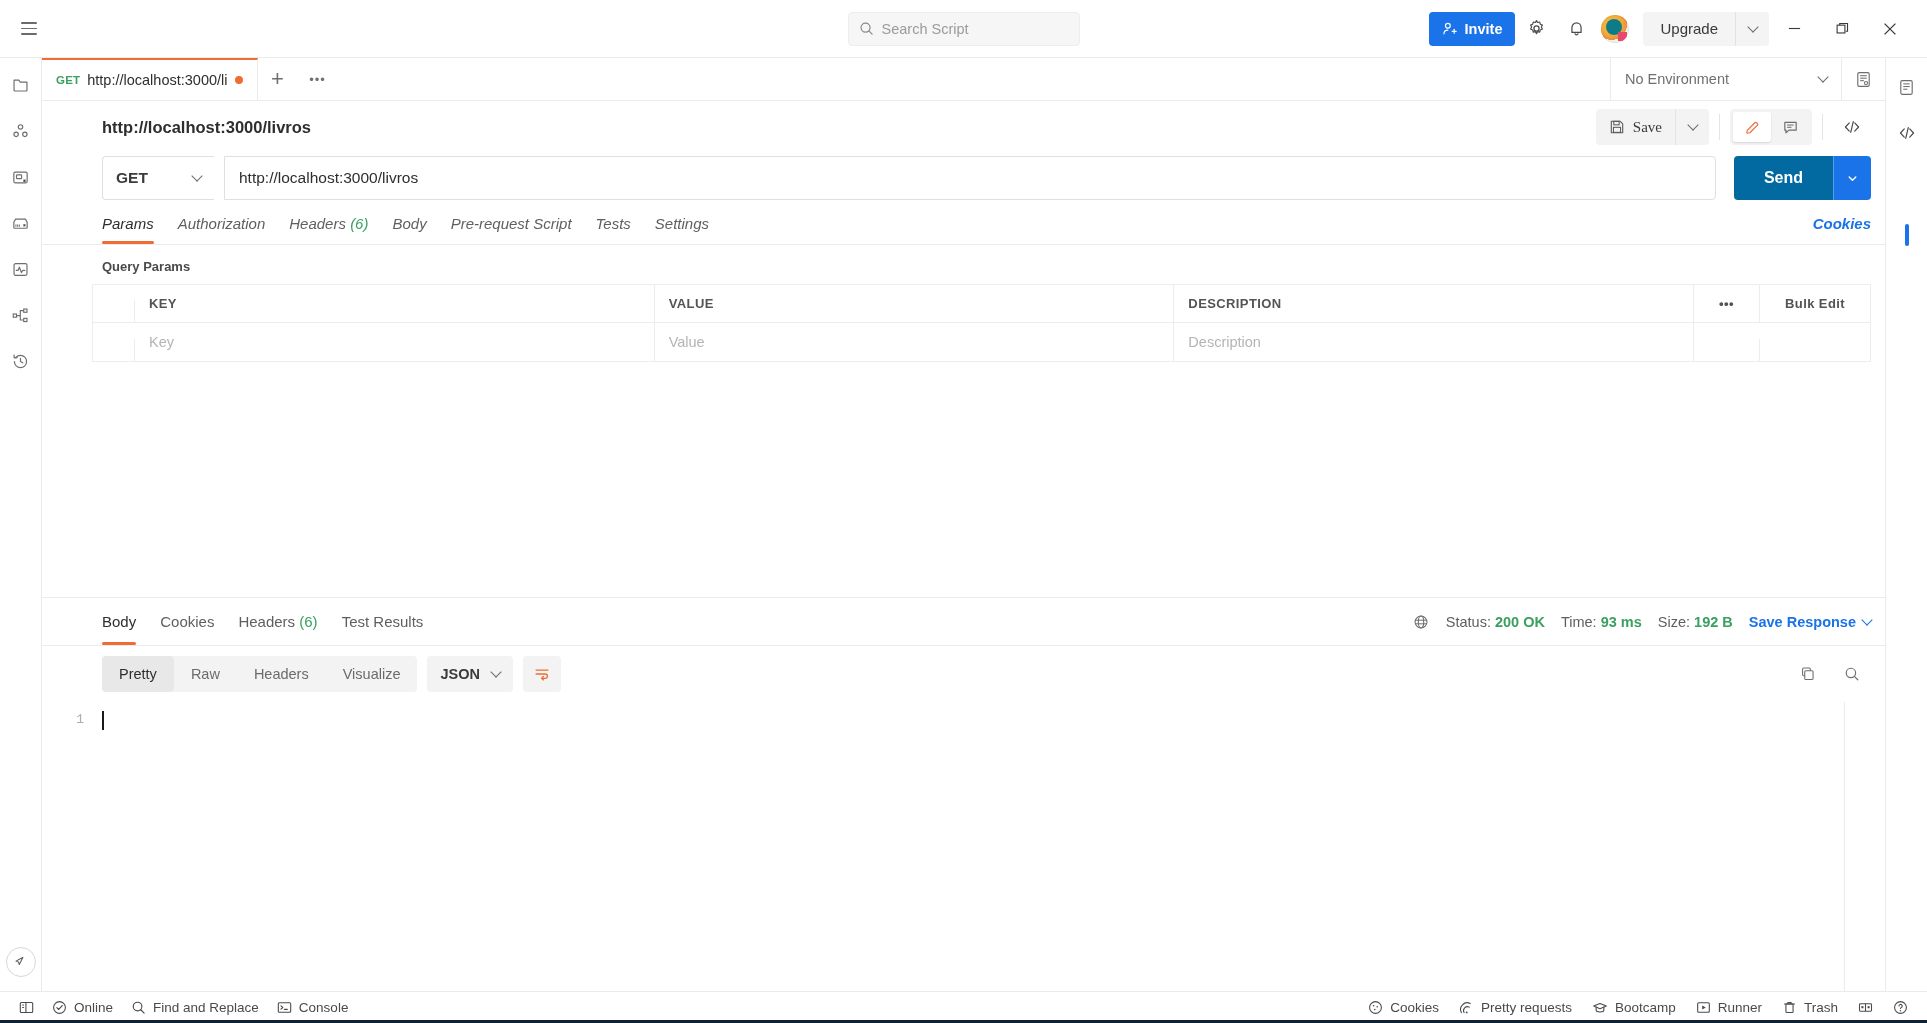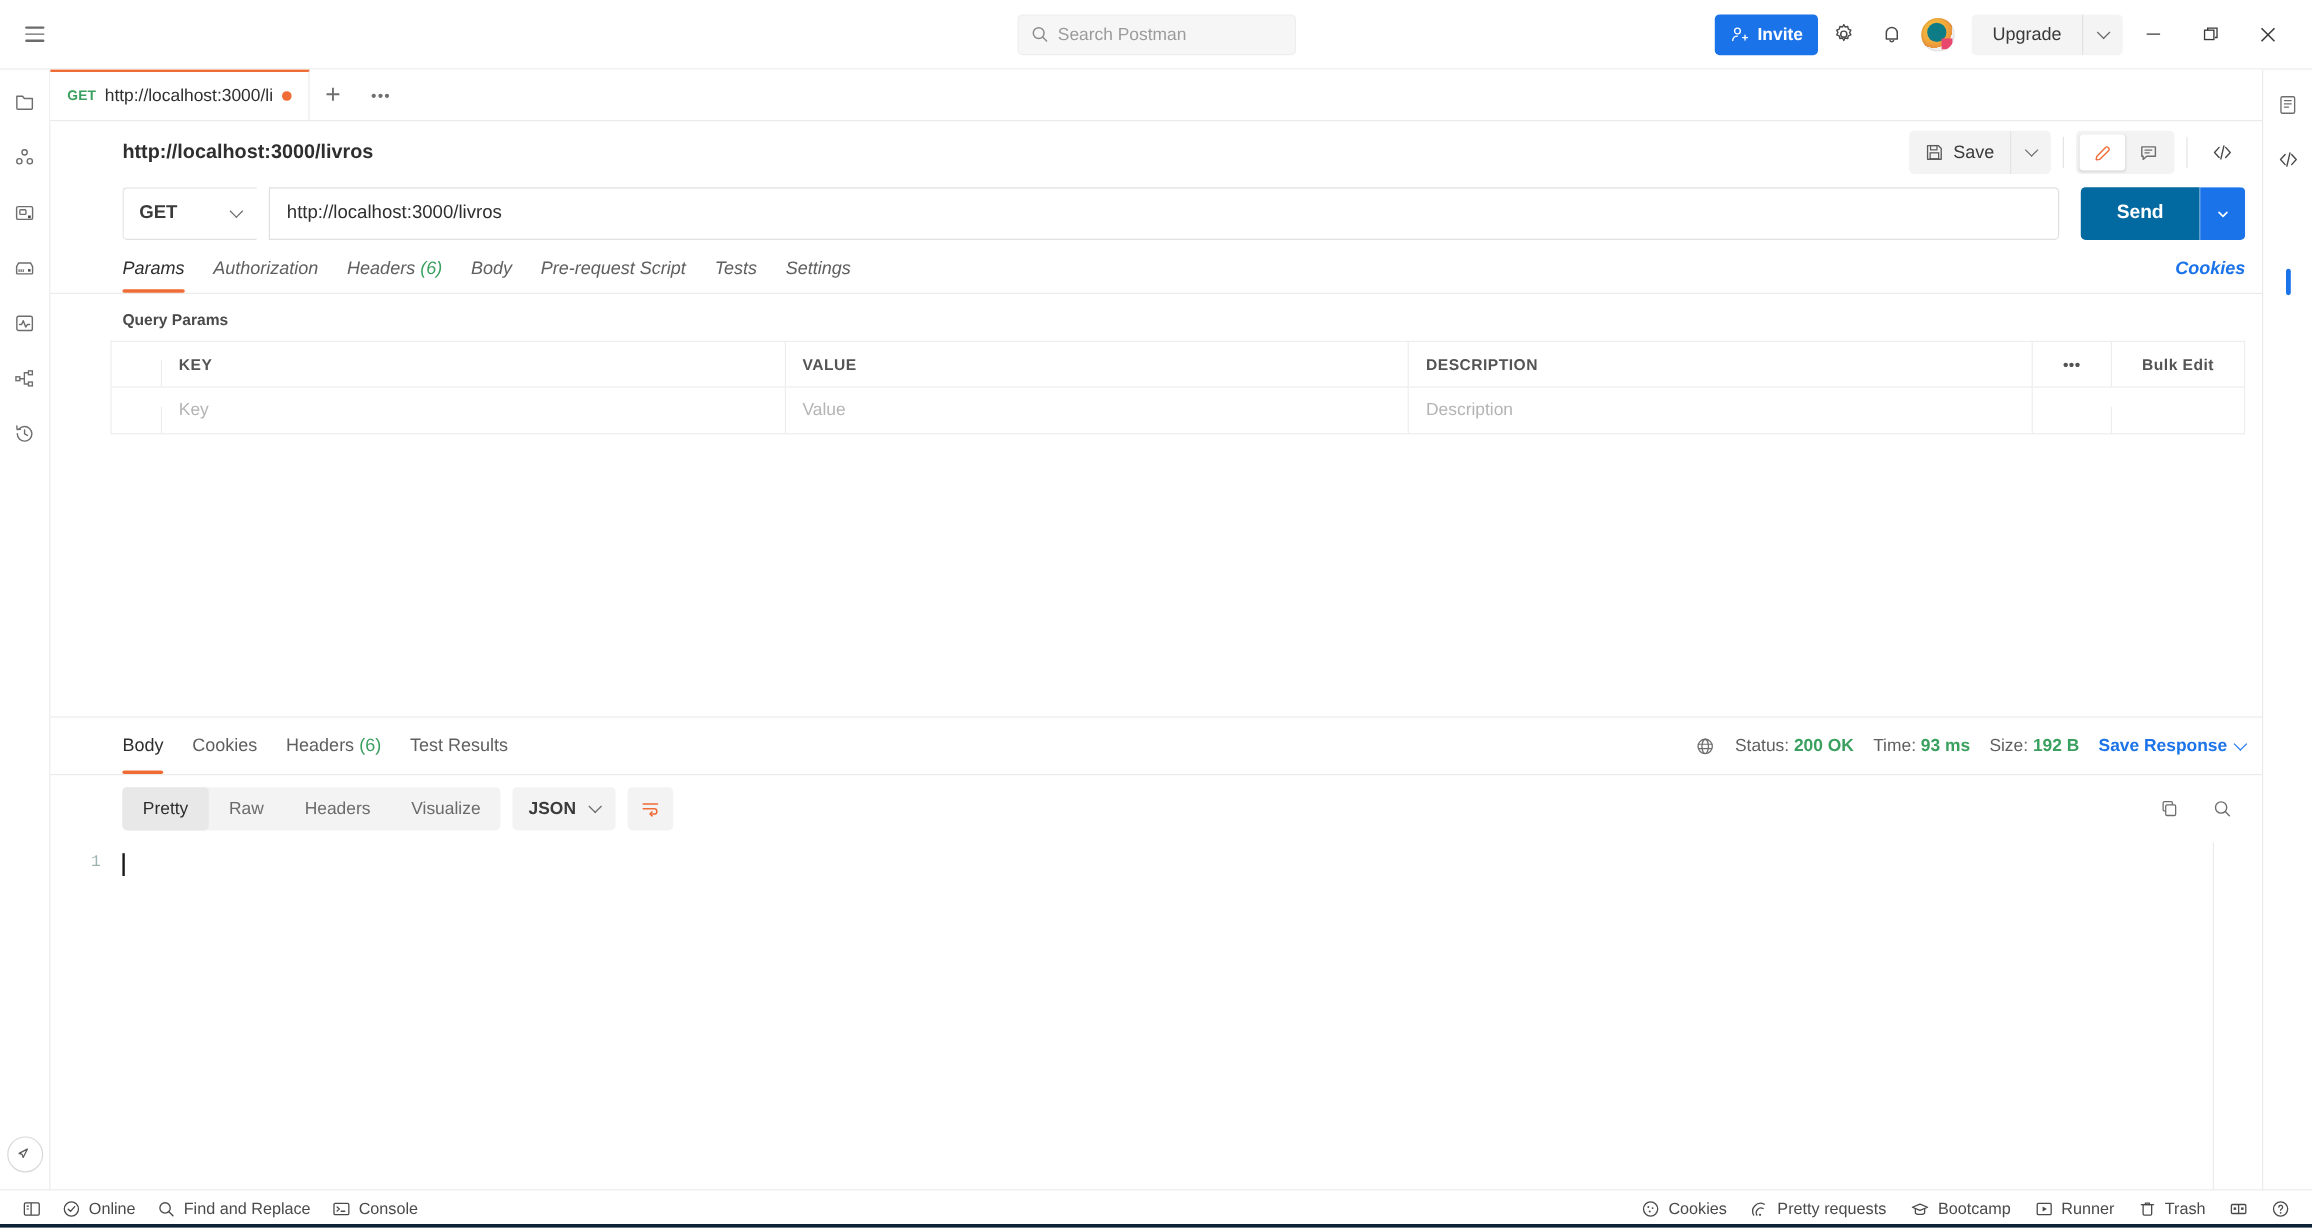--- a/index.html
+++ b/index.html
@@ -112,21 +112,21 @@
   .env-select { display:flex; align-items:center; gap:90px; padding: 0 14px; height:100%;
     cursor:pointer; min-width: 228px; justify-content: space-between; }
   .env-select span { font-size:14.5px; color:#707070; }
   .env-eye { width:44px; display:flex; align-items:center; justify-content:center;
     border-left:1px solid #ebebeb; height:100%; cursor:pointer; color:#6e6e6e; }
 
   
   .req-pane { flex:1 1 auto; display:flex; flex-direction:column; min-height:0; }
   .req-title-row { height: 52px; flex:0 0 52px; display:flex; align-items:center; padding: 0 14px 0 60px; }
   .req-title { font-size: 16.5px; font-weight: 700; color:#2e2e2e; }
-  .title-right { margin-left:auto; display:flex; align-items:center; gap: 10px; }
+  .title-right { margin-left:auto; display:flex; align-items:center; gap: 10px; font-family: Liberation Serif, serif; }
   .save-grp { display:flex; align-items:center; background:#f3f3f3; border-radius:4px;
     height:36px; overflow:hidden; }
   .save-btn { display:flex; align-items:center; gap:8px; padding: 0 13px; height:100%;
     font-size:15px; color:#3a3a3a; cursor:pointer; }
   .save-caret { width:34px; height:100%; display:flex; align-items:center; justify-content:center;
     border-left:1px solid #e4e4e4; cursor:pointer; }
   .vsep { width:1px; height:26px; background:#e4e4e4; }
   .toggle-grp { display:flex; background:#f3f3f3; border-radius:4px; height:36px; padding:3px; }
   .toggle-grp .tg { width:38px; display:flex; align-items:center; justify-content:center;
     border-radius:3px; cursor:pointer; }
@@ -246,21 +246,21 @@
       <span></span>
       <span></span>
   </div>
 
 
   <div class="search-box">
     <svg width="15" height="15" viewBox="0 0 16 16">
       <circle cx="7" cy="7" r="4.8" fill="none" stroke="#8a8a8a" stroke-width="1.3"></circle>
       <line x1="10.5" y1="10.5" x2="14" y2="14" stroke="#8a8a8a" stroke-width="1.3" stroke-linecap="round"></line>
     </svg>
-    <span class="ph">Search Postman</span>
+    <span class="ph">Search Script</span>
   </div>
 
   <div class="header-right">
     <button class="invite-btn">
       <svg width="16" height="16" viewBox="0 0 18 18">
         <circle cx="6.6" cy="5.4" r="2.7" fill="none" stroke="#fff" stroke-width="1.3"></circle>
         <path d="M2.2 14.4c0-2.6 2-4.2 4.4-4.2" fill="none" stroke="#fff" stroke-width="1.3" stroke-linecap="round"></path>
         <line x1="11.4" y1="11.6" x2="16" y2="11.6" stroke="#fff" stroke-width="1.3" stroke-linecap="round"></line>
         <line x1="13.7" y1="9.3" x2="13.7" y2="13.9" stroke="#fff" stroke-width="1.3" stroke-linecap="round"></line>
       </svg>
@@ -377,20 +377,35 @@
 
     <div class="tabstrip">
       <div class="req-tab">
         <span class="method">GET</span>
         <span class="tname">http://localhost:3000/li</span>
         <span class="dot-unsaved"></span>
       </div>
       <div class="tab-plus">+</div>
       <div class="tab-more">•••</div>
 
+      <div class="env-area">
+        <div class="env-select">
+          <span>No Environment</span>
+          <i class="chev sm"></i>
+        </div>
+        <div class="env-eye">
+          <svg width="19" height="19" viewBox="0 0 20 20">
+            <rect x="4" y="2.8" width="12" height="14.4" rx="1.4" fill="none" stroke="#6e6e6e" stroke-width="1.2"></rect>
+            <line x1="6.4" y1="6" x2="13.4" y2="6" stroke="#6e6e6e" stroke-width="1.1"></line>
+            <line x1="6.4" y1="8.6" x2="13.4" y2="8.6" stroke="#6e6e6e" stroke-width="1.1"></line>
+            <line x1="6.4" y1="11.2" x2="10.4" y2="11.2" stroke="#6e6e6e" stroke-width="1.1"></line>
+            <circle cx="12.6" cy="13.8" r="1.7" fill="none" stroke="#6e6e6e" stroke-width="1.1"></circle>
+          </svg>
+        </div>
+      </div>
     </div>
 
     <div class="req-pane">
 
       <div class="req-title-row">
         <div class="req-title">http://localhost:3000/livros</div>
         <div class="title-right">
           <div class="save-grp">
             <div class="save-btn">
               <svg width="16" height="16" viewBox="0 0 18 18">

